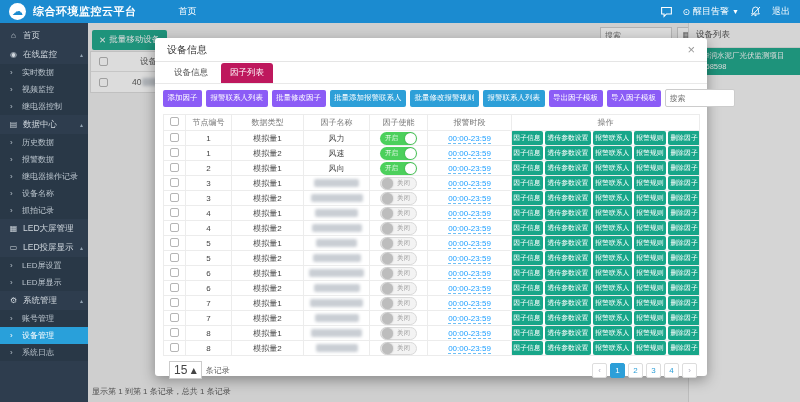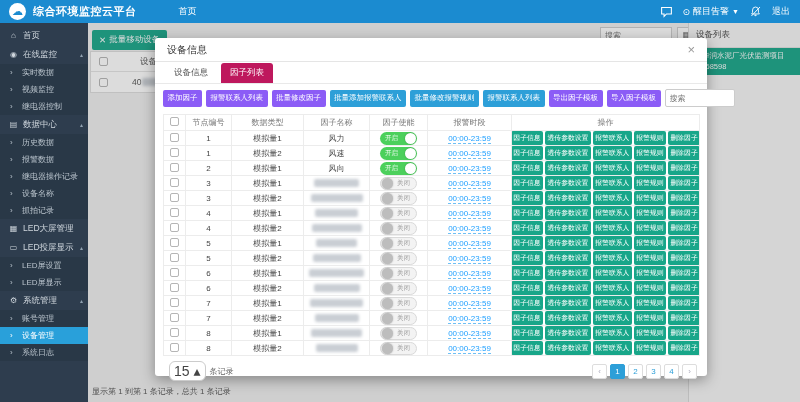--- a/index.html
+++ b/index.html
@@ -67,21 +67,21 @@
   .toggle.on .tg-lbl { color:#fff; margin-left:5px; font-size:6.5px; }
   .toggle.on .knob { position:absolute; right:1px; }
   .toggle.off { background:#f3f3f3; border:1px solid #d9d9d9; }
   .toggle.off .knob { position:absolute; left:1px; background:#bdbdbd; }
   .toggle.off .tg-lbl { color:#9a9a9a; margin-left:16px; font-size:6.5px; }
   .knob { width:11px; height:11px; border-radius:50%; background:#fff; box-shadow:0 0 2px rgba(0,0,0,.25); }
   .period { color:#1e9fff; border-bottom:1px dashed #6fc0f5; cursor:pointer; }
   .acts { display:flex; gap:2px; justify-content:center; }
   .abtn { background:#18a689; color:#fff; border:none; border-radius:2px; font-size:6.8px; padding:2px 2.5px; cursor:pointer; white-space:nowrap; }
   .m-foot { display:flex; align-items:center; padding:5px 10px; font-size:8px; color:#666; }
-  .psize { border:1px solid #ccc; border-radius:6px; padding:1px 4px; margin:0 4px; font-size:14px; color:#444; background:#fff; cursor:pointer; }
+  .psize { border:1px solid #ccc; border-radius:0; padding:1px 4px; margin:0 4px; font-size:12px; color:#444; background:#fff; cursor:pointer; }
   .pager { margin-left:auto; display:flex; gap:3px; }
   .pg { min-width:15px; height:15px; border:1px solid #ddd; background:#fff; color:#2d9fd8; font-size:8px; line-height:13px; text-align:center; border-radius:2px; cursor:pointer; padding:0 2px; }
   .pg.active { background:#2d9fd8; border-color:#2d9fd8; color:#fff; }
   .pg.nav { color:#aab; }
 </style>
 </head>
 <body>
 
 <div class="screen">
 

